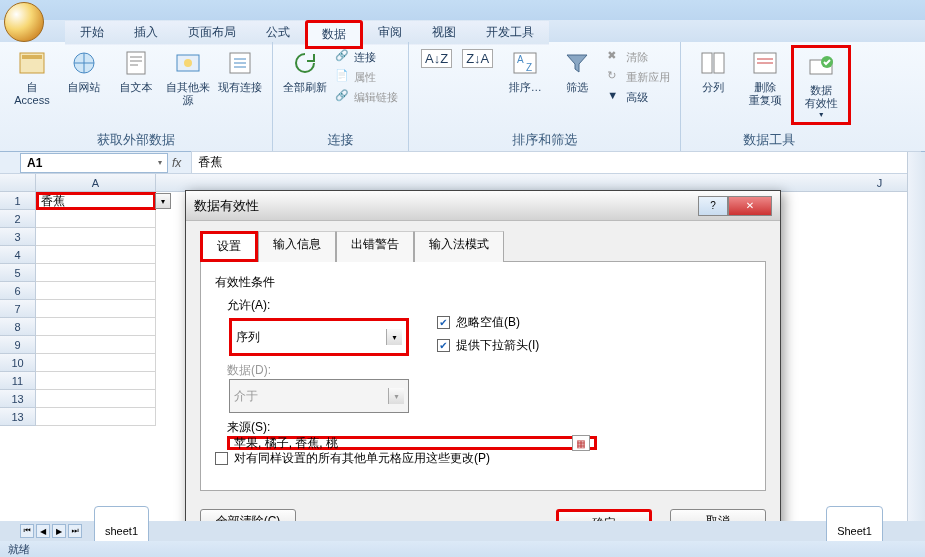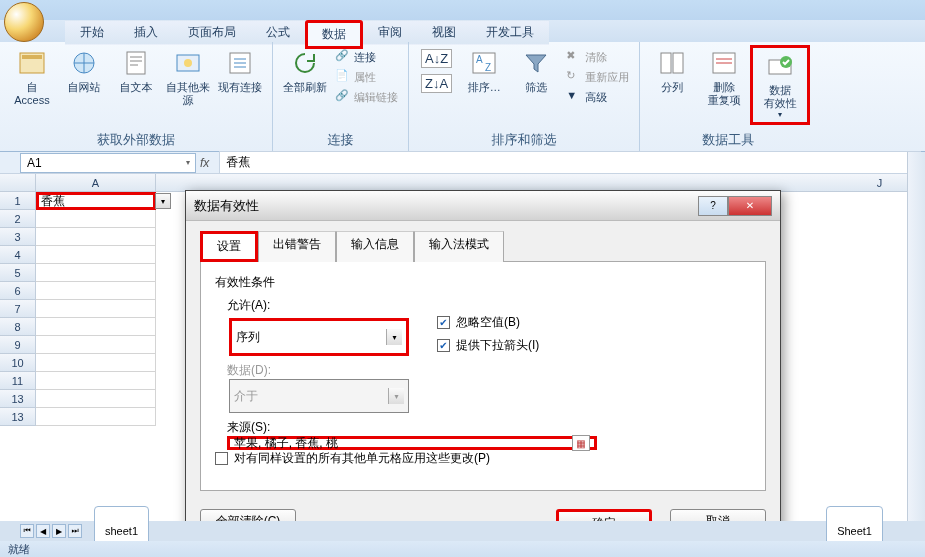--- a/index.html
+++ b/index.html
@@ -20,21 +20,21 @@
 .group { border-right: 1px solid #bcd0e5; padding: 3px 6px 0 6px; display: flex; flex-direction: column; align-items: center; }
 .group-buttons { display: flex; gap: 0; align-items: flex-start; }
 .big-btn { width: 52px; display: flex; flex-direction: column; align-items: center; font-size: 11px; color: #1f3b5c; text-align: center; padding: 2px; cursor: pointer; line-height: 1.2; }
 .big-icon { width: 32px; height: 32px; margin-bottom: 2px; display: flex; align-items: center; justify-content: center; }
 .group-label { font-size: 13px; color: #3a5b7d; margin-top: auto; padding: 2px 0; text-align: center; width: 100%; }
 .small-row { display: flex; align-items: center; font-size: 11px; color: #1f3b5c; gap: 3px; padding: 2px 4px; cursor: pointer; }
 .small-icon { width: 16px; height: 16px; }
 
 
 .formula-row { height: 22px; display: flex; border-bottom: 1px solid #c7d4e3; background: #e6eff9; align-items: center; }
-.name-box { width: 176px; background: #fff; border: 1px solid #9db9d6; font-size: 12px; padding: 2px 6px; margin: 0 4px 0 20px; }
+.name-box { width: 148px; background: #fff; border: 1px solid #9db9d6; font-size: 12px; padding: 2px 6px; margin: 0 4px 0 20px; font-weight: bold; }
 .fx-label { font-style: italic; font-size: 12px; color: #555; padding: 0 10px; }
 .formula-bar { flex: 1; background: #fff; border: 1px solid #c7d4e3; font-size: 12px; padding: 2px 6px; margin-right: 4px; }
 
 
 .grid-area { position: relative; background: #fff; }
 .col-headers { display: flex; height: 18px; background: linear-gradient(#f3f6fb, #dde7f2); font-size: 11px; color: #2a4466; }
 .corner { width: 36px; border-right: 1px solid #c1cddb; border-bottom: 1px solid #c1cddb; }
 .col-h { width: 120px; text-align: center; border-right: 1px solid #c1cddb; border-bottom: 1px solid #c1cddb; display: flex; align-items: center; justify-content: center; }
 .rows { }
 .row { display: flex; height: 18px; }
@@ -172,21 +172,21 @@
             <span class="small-icon">🔗</span>
             <span>编辑链接</span>
           </div>
       </div>
     </div>
     <div class="group-label">连接</div>
   </div>
 
   <div class="group">
     <div class="group-buttons">
-      <div style="display:flex;flex-direction:column;gap:2px;padding:2px">
+      <div style="display:flex;flex-direction:row;gap:2px;padding:2px">
         <div class="small-row">
             <span style="font-size:13px;border:1px solid #aaa;padding:1px 3px;background:#fff">A↓Z</span>
           </div>
         <div class="small-row">
             <span style="font-size:13px;border:1px solid #aaa;padding:1px 3px;background:#fff">Z↓A</span>
           </div>
       </div>
       <div class="big-btn">
           <div class="big-icon">
             <svg width="28" height="28">
@@ -336,22 +336,22 @@
   <div class="dlg-title">
     <span class="dlg-title-text">数据有效性</span>
     <div class="win-btns">
       <div class="win-btn win-help">?</div>
       <div class="win-btn win-close">✕</div>
     </div>
   </div>
   <div class="dlg-body">
     <div class="dlg-tabs">
       <div class="dlg-tab active red-box">设置</div>
+      <div class="dlg-tab">输入信息</div>
       <div class="dlg-tab">出错警告</div>
-      <div class="dlg-tab">输入信息</div>
       <div class="dlg-tab">输入法模式</div>
     </div>
     <div class="dlg-panel">
       <div style="font-size:12px;margin-bottom:6px">有效性条件</div>
       <div style="padding-left:12px">
         <div style="font-size:12px">允许(A):</div>
         <div style="display:flex;gap:28px;align-items:center">
           <div class="combo red-box">
               <span>序列</span>
               <span class="combo-arrow">▾</span>

